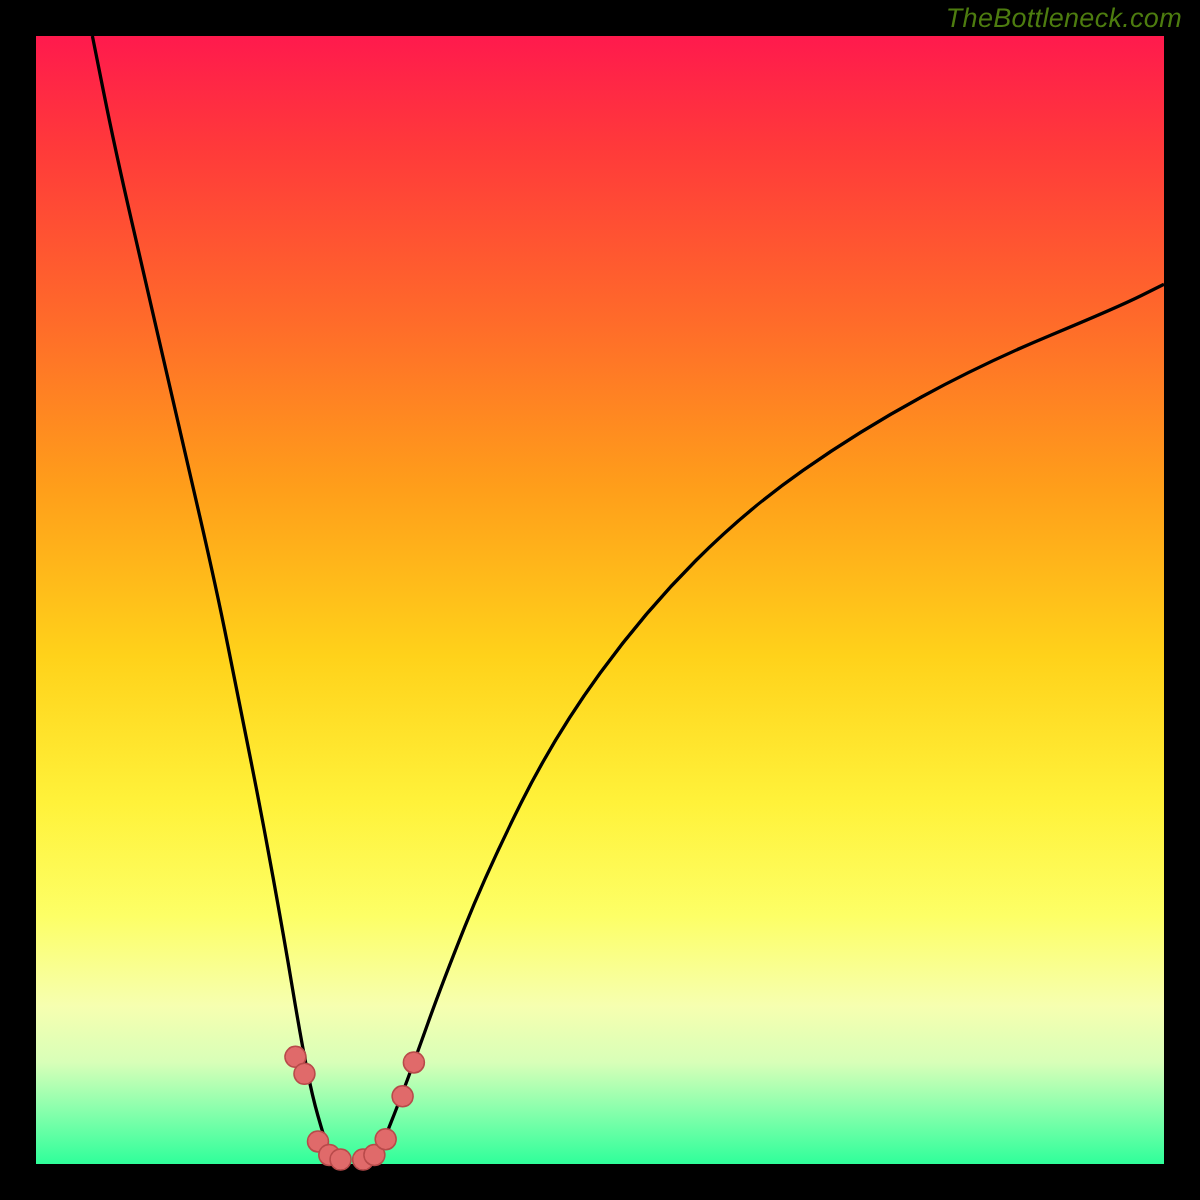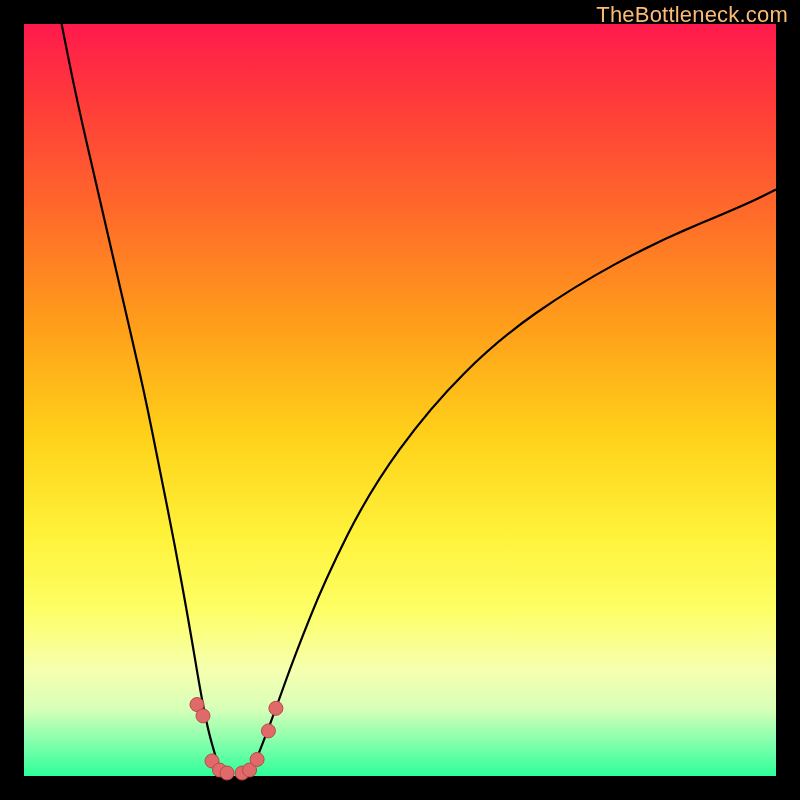--- a/index.html
+++ b/index.html
@@ -28,25 +28,26 @@
       #f6ffb0 86%,
       #d8ffb8 91%,
       #8dffad 95%,
       #2fff9a 100%
     );
   }
   .watermark {
     position: absolute;
     top: 2px;
     right: 12px;
-    color: #fdba74;
-    font-size: 22px;
+    color: #4d7c0f;
+    font-size: 18px;
     letter-spacing: 0.2px;
     font-weight: 500;
     user-select: none;
+    font-style: italic;
   }
   svg.curve {
     position: absolute;
     left: 0;
     top: 0;
     width: 752px;
     height: 752px;
     overflow: visible;
   }
   .dot {

